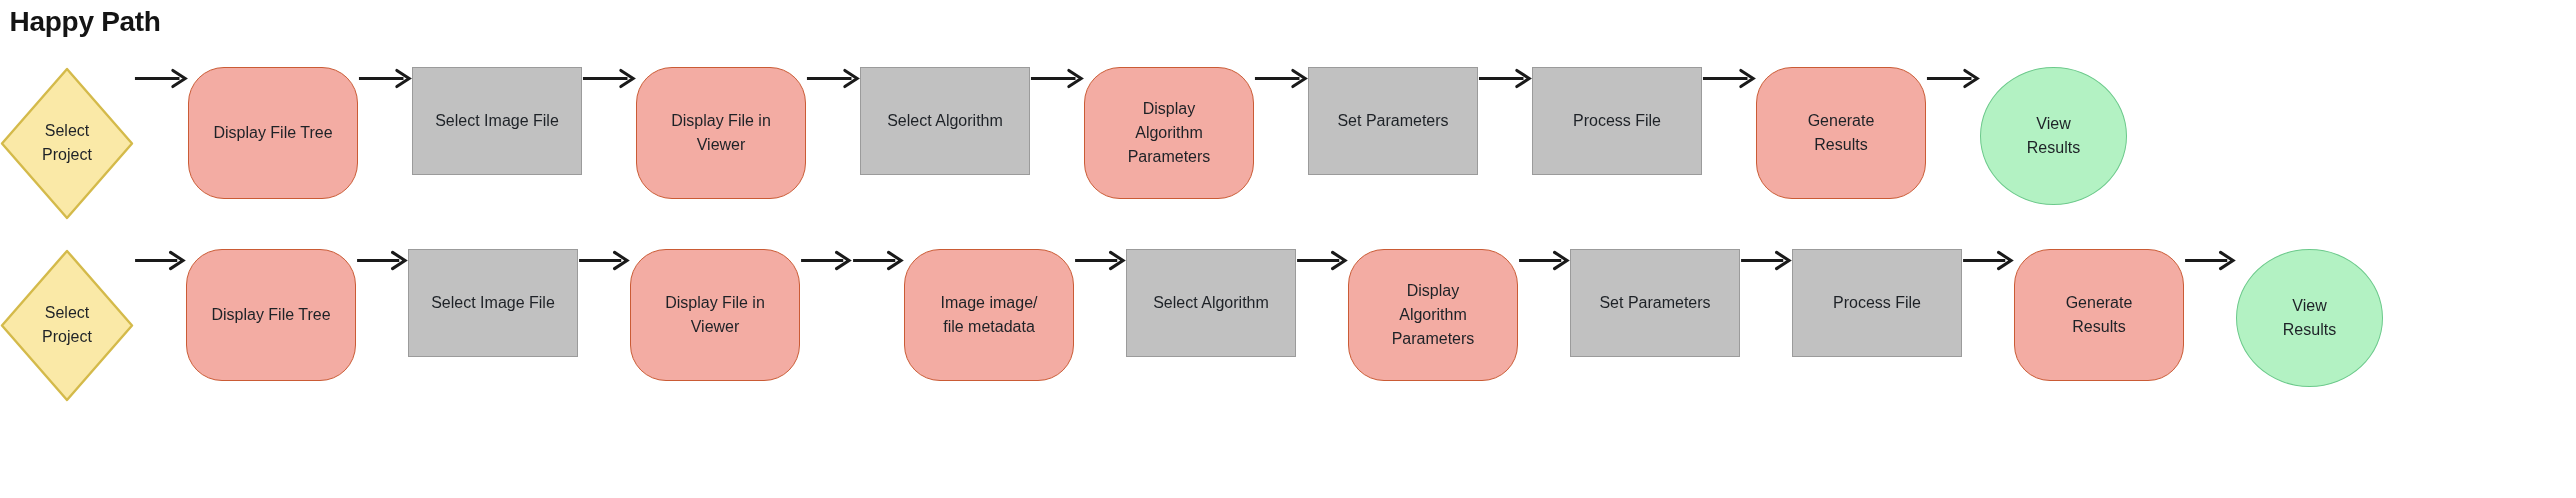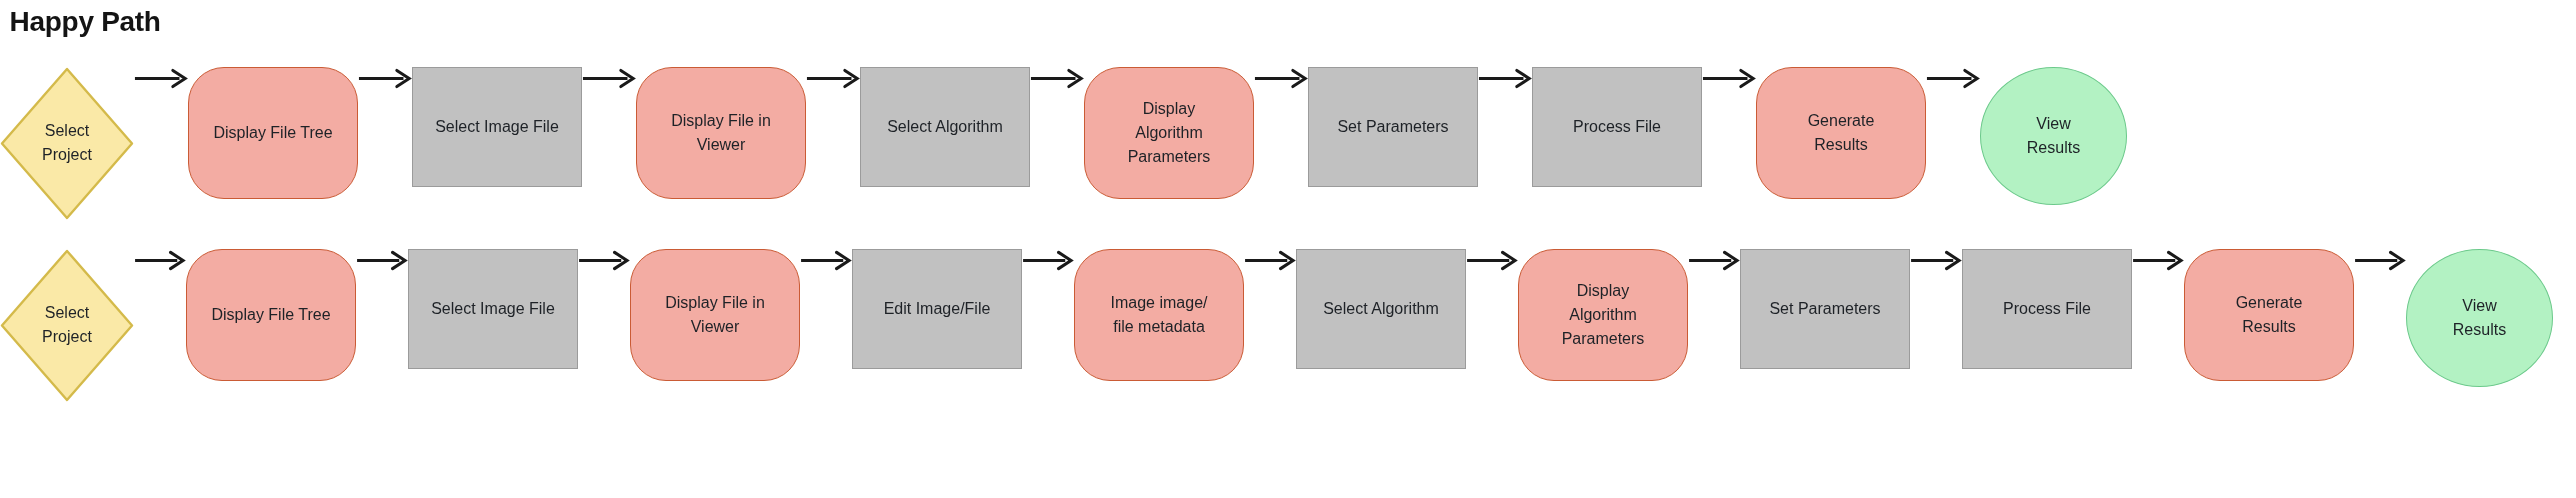--- a/index.html
+++ b/index.html
@@ -24,21 +24,21 @@
     color:var(--title-text);
   }
   .section--1 .section-title{margin-top:50px}
   .flow{display:flex;align-items:flex-start;height:153px;margin-top:29px}
   .node{
     position:relative;flex:none;
     display:flex;align-items:center;justify-content:center;
     font-size:16px;line-height:1.5;text-align:center;
   }
   .node .label{white-space:pre-line;padding:0 9.6px;position:relative}
-  .node--rect{width:170px;height:120px;background:var(--gray-fill);border:1.9px solid var(--gray-border)}
+  .node--rect{width:170px;height:108px;background:var(--gray-fill);border:1.9px solid var(--gray-border)}
   .node--rounded{width:170px;height:132px;background:var(--red-fill);border:1.9px solid var(--red-border);border-radius:36px}
   .node--circle{width:147px;height:138px;background:var(--green-fill);border:1.9px solid var(--green-border);border-radius:50%}
   .node--diamond{width:134px;height:153px}
   .node--diamond svg{position:absolute;left:0;top:0}
   .connector{flex:none;display:flex;align-items:center;justify-content:center}
 </style>
 </head>
 <body>
 
 <div id="diagram">
@@ -176,23 +176,20 @@
         <div class="node node--rounded">
           <span class="label">Display File in
 Viewer</span>
         </div>
         <span class="connector">
           <svg width="52" height="23" viewBox="0 0 54 24">
             <line x1="1" y1="12" x2="45" y2="12" stroke="var(--arrow)" stroke-width="3.2"></line>
             <path d="M 38 3.5 L 51 12 L 38 20.5" fill="none" stroke="var(--arrow)" stroke-width="3.2" stroke-linecap="round"></path>
           </svg>
         </span>
-        <div class="node node--rect">
-          <span class="label">Edit Image/File</span>
-        </div>
         <span class="connector">
           <svg width="52" height="23" viewBox="0 0 54 24">
             <line x1="1" y1="12" x2="45" y2="12" stroke="var(--arrow)" stroke-width="3.2"></line>
             <path d="M 38 3.5 L 51 12 L 38 20.5" fill="none" stroke="var(--arrow)" stroke-width="3.2" stroke-linecap="round"></path>
           </svg>
         </span>
         <div class="node node--rounded">
           <span class="label">Image image/
 file metadata</span>
         </div>

